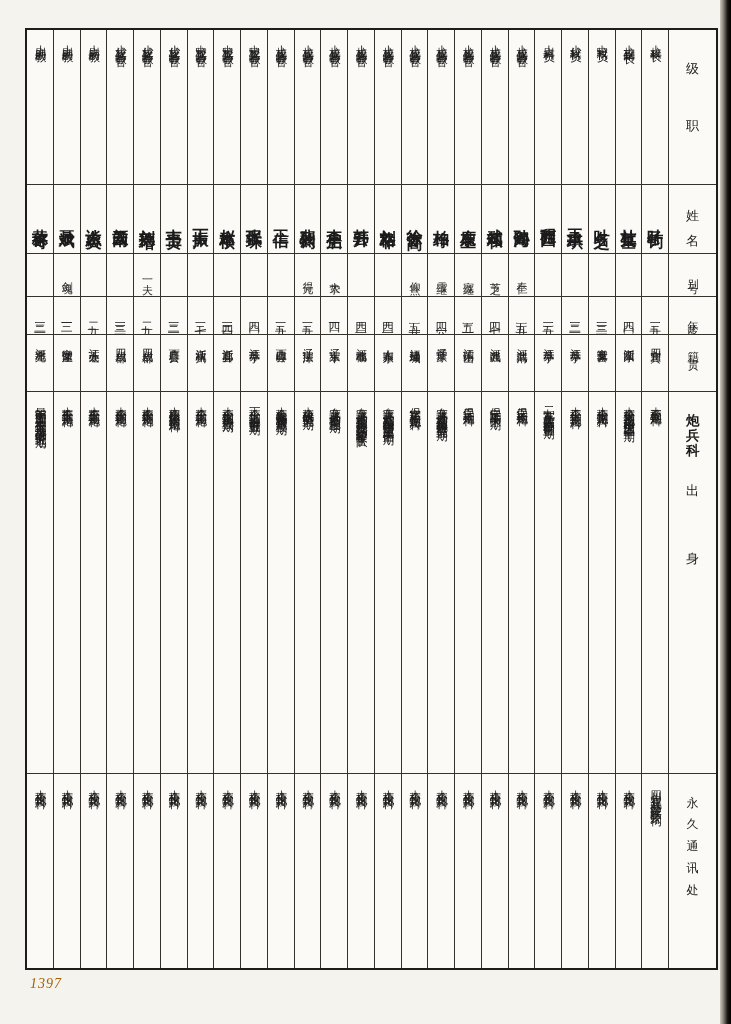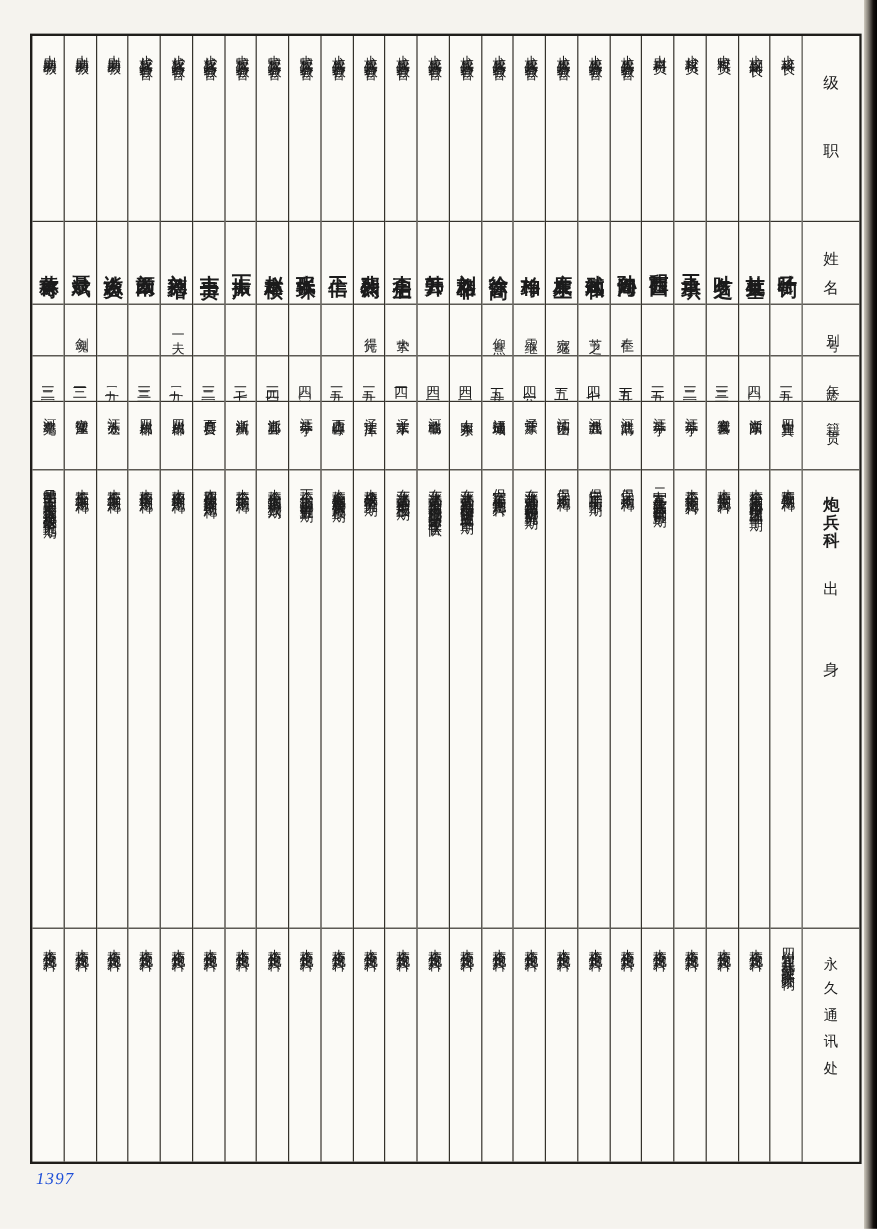--- a/index.html
+++ b/index.html
@@ -50,21 +50,21 @@
   .hl-name{font-size:13px;letter-spacing:24px;padding-top:8px;}
   .hl-alias{font-size:11px;letter-spacing:5px;}
   .hl-age{font-size:11px;letter-spacing:4px;}
   .hl-origin{font-size:11.5px;letter-spacing:9px;padding-top:7px;}
   .hl-bgcell{flex-direction:column;align-items:center;justify-content:flex-start;display:flex;}
   .hl-section{font-size:13.5px;font-weight:700;letter-spacing:15px;padding-top:10px;}
   .hl-bg{font-size:13px;letter-spacing:68px;margin-top:26px;}
   .hl-addr{font-size:12px;letter-spacing:22px;padding-top:12px;}
   .page-number{
     position:absolute;left:30px;top:976px;
-    font-size:14px;font-style:italic;color:#1d4ed8;letter-spacing:1px;
+    font-size:14px;font-style:italic;color:#a16207;letter-spacing:1px;
   }
 </style>
 </head>
 <body>
 
 <div class="table-frame">
 
   <div class="cols" id="data-cols">
   <div class="col">
     <div class="cell h-rank">

